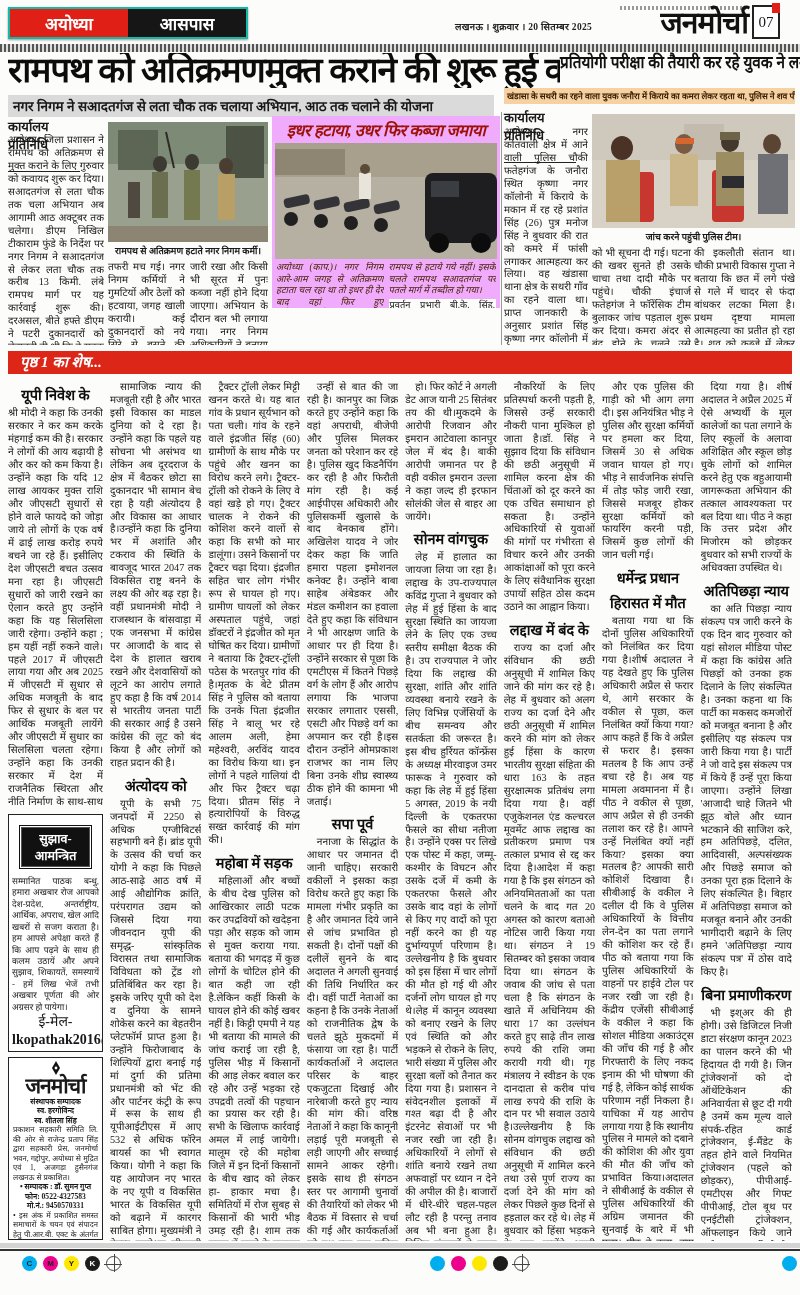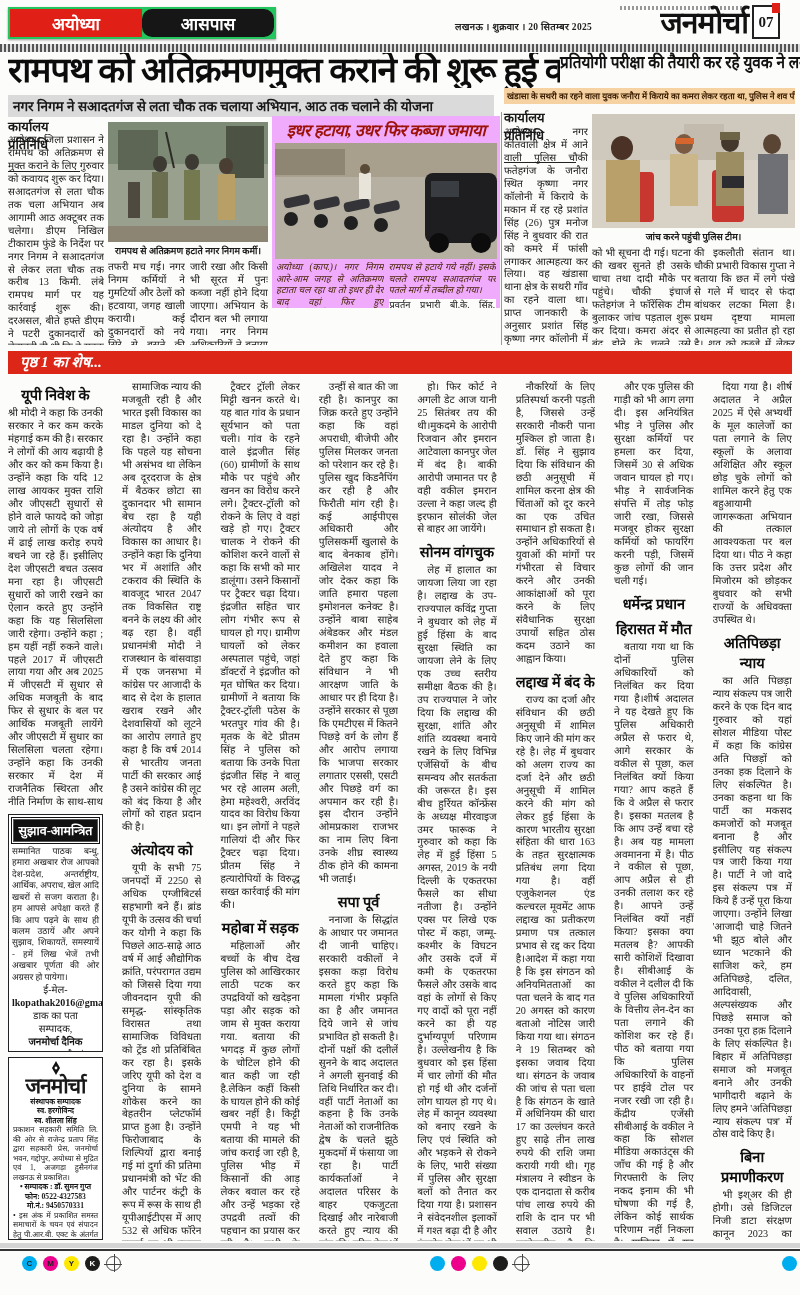--- a/index.html
+++ b/index.html
@@ -1,26 +1,26 @@
 <!DOCTYPE html>
 <html><head>
 <meta charset="utf-8">
 <style>
   html,body{margin:0;padding:0;}
   body{background:#888;font-family:"Liberation Serif","DejaVu Sans",sans-serif;}
   #page{position:relative;width:800px;height:1295px;margin:0 auto;background:#fcfcfa;overflow:hidden;color:#181818;}
   
-  .hdr-tabs{position:absolute;left:8px;top:7px;width:268px;height:32px;background:#22c55e;padding:2px;box-sizing:border-box;display:flex;box-shadow:0 1px 2px rgba(0,0,0,.4);}
+  .hdr-tabs{position:absolute;left:8px;top:7px;width:240px;height:32px;background:#14b8a6;padding:2px;box-sizing:border-box;display:flex;box-shadow:0 1px 2px rgba(0,0,0,.4);}
   .tab{flex:1;display:flex;align-items:center;justify-content:center;font-weight:bold;color:#fff;font-size:17px;}
   .tab-red{background:#e01f17;}
-  .tab-black{background:#161616;border-radius:10px;}
+  .tab-black{background:#161616;}
   .dateline{position:absolute;left:455px;top:20px;width:170px;font-size:9.5px;font-weight:bold;color:#222;letter-spacing:.3px;}
   .tagline{position:absolute;left:620px;top:6px;width:128px;height:4px;background:repeating-linear-gradient(90deg,#999 0 2px,transparent 2px 4px);}
   .masthead-logo{position:absolute;left:612px;top:8px;width:136px;text-align:right;font-size:30px;font-weight:bold;letter-spacing:-1px;color:#111;line-height:1;}
-  .page-box{position:absolute;left:752px;top:5px;width:28px;height:34px;border:2px solid #222;background:#fff;box-sizing:border-box;text-align:center;font-size:15px;font-weight:bold;line-height:30px;}
+  .page-box{position:absolute;left:752px;top:5px;width:28px;height:34px;border:2px solid #222;background:#fff;box-sizing:border-box;text-align:center;font-size:15px;font-weight:normal;line-height:30px;}
   .page-box .ribbon{position:absolute;right:-2px;top:-4px;width:8px;height:10px;background:#e01f17;}
   .hdr-rule{position:absolute;left:0;top:44px;width:800px;height:8px;background:repeating-linear-gradient(90deg,#555 0 2px,#ddd 2px 4px);}
   
   .headline1{position:absolute;left:8px;top:53px;width:552px;font-size:35px;font-weight:bold;line-height:1.0;color:#0c0c0c;letter-spacing:-1px;white-space:nowrap;overflow:hidden;}
   .subhead1{position:absolute;left:8px;top:95px;width:486px;background:#dadada;font-size:13.5px;font-weight:bold;padding:2px 5px;box-sizing:border-box;white-space:nowrap;overflow:hidden;}
   .headline2{position:absolute;left:560px;top:50px;width:236px;font-size:17px;font-weight:bold;white-space:nowrap;transform:scaleX(.9);transform-origin:left;color:#111;}
   .strap2{position:absolute;left:504px;top:88px;width:291px;background:#f6d2a2;font-size:8.6px;font-weight:bold;padding:2px 3px;box-sizing:border-box;white-space:nowrap;overflow:hidden;color:#3a1d00;}
   .byline{font-size:13px;font-weight:bold;border-bottom:1.5px solid #222;padding-bottom:18px;width:72px;}
   .byline1{position:absolute;left:8px;top:117px;}
   .byline2{position:absolute;left:504px;top:108px;}
@@ -43,32 +43,32 @@
   .bc .plain{font-style:normal;color:#1b1b1b;background:#fcfcfa;display:block;margin-top:2px;padding:1px 1px 0 1px;}
   .vrule{position:absolute;left:501px;top:112px;width:1px;height:233px;background:#9a9a9a;}
   .col-s1{position:absolute;left:504px;top:126px;width:84px;height:219px;}
   .p3{left:592px;top:114px;width:203px;height:114px;}
   .cap3{position:absolute;left:592px;top:230px;width:203px;}
   .sub3a{position:absolute;left:592px;top:247px;width:99px;height:98px;}
   .sub3b{position:absolute;left:694px;top:247px;width:101px;height:98px;}
   
   .banner{position:absolute;left:8px;top:351px;width:784px;height:23px;background:#dc2718;color:#fff;font-weight:bold;font-style:italic;font-size:15px;line-height:23px;padding-left:12px;box-sizing:border-box;}
   
-  .cont{position:absolute;left:8px;top:381px;width:784px;height:860px;display:flex;gap:19px;overflow:hidden;}
+  .cont{position:absolute;left:8px;top:381px;width:784px;height:860px;display:flex;gap:7px;overflow:hidden;}
   .rail{width:95px;flex:none;display:flex;flex-direction:column;}
   .rail-text{height:428px;overflow:hidden;}
   .ncol{flex:1;overflow:hidden;}
   .ncol p,.rail-text p{margin:0 0 3px 0;}
   .ncol p{text-indent:10px;}
   .sub-head{margin:5px 0 3px 0;text-align:center;font-size:14.5px;font-weight:bold;color:#0d0d0d;}
   
   .sugg{border:1.5px solid #222;margin-top:5px;padding:3px;box-sizing:border-box;height:238px;overflow:hidden;background:#fff;}
-  .sugg .sg-title{background:#111;color:#fff;text-align:center;font-weight:bold;font-size:12.5px;padding:2px 0;border:1px solid #555;outline:1px solid #111;outline-offset:1px;margin:1px;}
+  .sugg .sg-title{background:#111;color:#fff;text-align:center;font-weight:bold;font-size:12.5px;padding:2px 0;border:1px solid #555;outline:1px solid #111;outline-offset:1px;margin:9px;}
   .sugg .sg-body{font-size:8.8px;line-height:1.3;text-align:justify;margin-top:4px;color:#222;}
-  .sg-line{font-size:10px;text-align:center;line-height:1.3;}
+  .sg-line{font-size:14px;text-align:center;line-height:1.3;}
   .sg-bold{font-weight:bold;}
   
   .mast{border:1.5px solid #222;margin-top:5px;height:183px;overflow:hidden;background:#fff;text-align:center;padding:2px;box-sizing:border-box;}
   .nib{width:16px;height:16px;margin:0 auto;}
   .mast .m-logo{font-size:21px;font-weight:bold;letter-spacing:-1px;line-height:1;}
   .m-sm{font-size:7.6px;line-height:1.25;}
   .m-b{font-weight:bold;}
   .m-just{text-align:justify;padding:0 2px;}
   
   .bstrip-band{position:absolute;left:0;top:1243px;width:800px;height:5px;background:#d4d4d4;}

